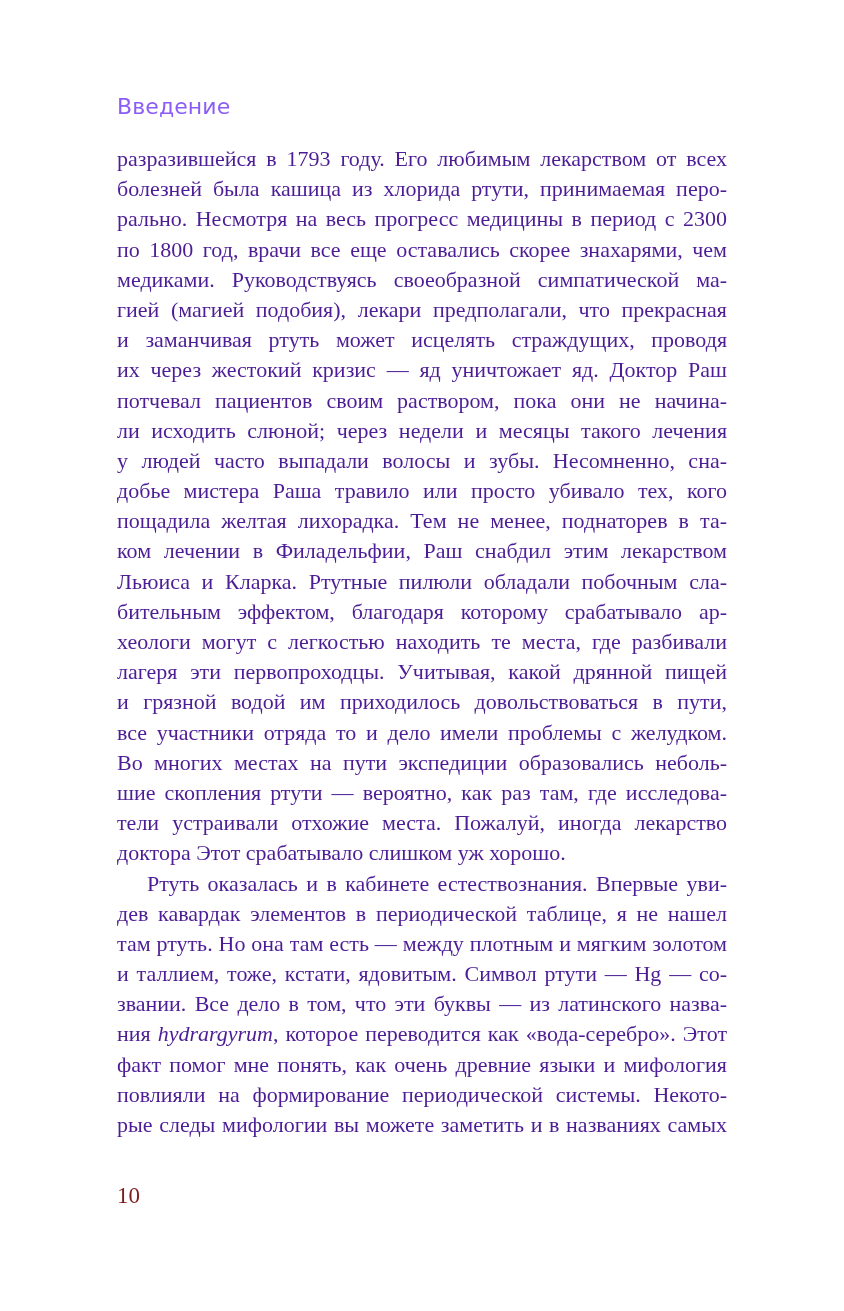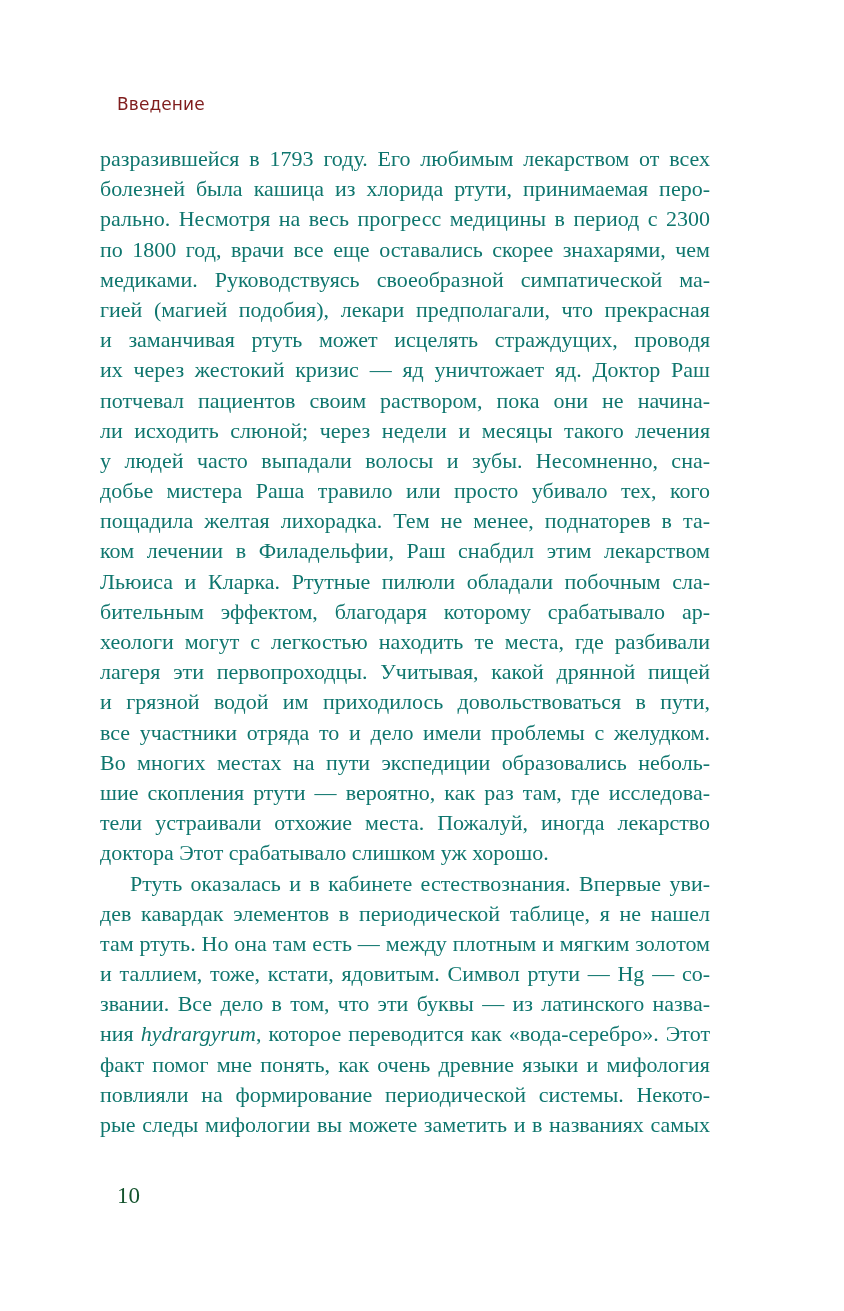--- a/index.html
+++ b/index.html
@@ -12,33 +12,33 @@
       height: 1311px;
       position: relative;
       overflow: hidden;
       color: #1a1a1a;
     }
     .running-head {
       position: absolute;
       left: 117px;
       top: 94px;
       font-family: "DejaVu Sans", "Liberation Sans", sans-serif;
-      font-size: 17px;
-      color: #7f1d1d;
+      font-size: 22px;
+      color: #8b5cf6;
       letter-spacing: 0.1px;
     }
     .body-text {
       position: absolute;
-      left: 100px;
+      left: 117px;
       top: 144px;
       width: 610px;
       font-family: "Liberation Serif", "DejaVu Serif", serif;
       font-size: 22px;
       line-height: 30.2px;
-      color: #0f766e;
+      color: #4c1d95;
     }
     .line {
       display: block;
       text-align: justify;
       text-align-last: justify;
       white-space: nowrap;
       height: 30.2px;
       overflow: visible;
     }
     .line.last {
@@ -48,21 +48,21 @@
       padding-left: 30px;
     }
     .line em {
     }
     .page-number {
       position: absolute;
       left: 117px;
       top: 1183px;
       font-family: "Liberation Serif", "DejaVu Serif", serif;
       font-size: 23px;
-      color: #14532d;
+      color: #7f1d1d;
     }
   </style>
 </head>
 <body>
 
 <div class="running-head">Введение</div>
 
 <div class="body-text">
 
   <div id="para-1">

